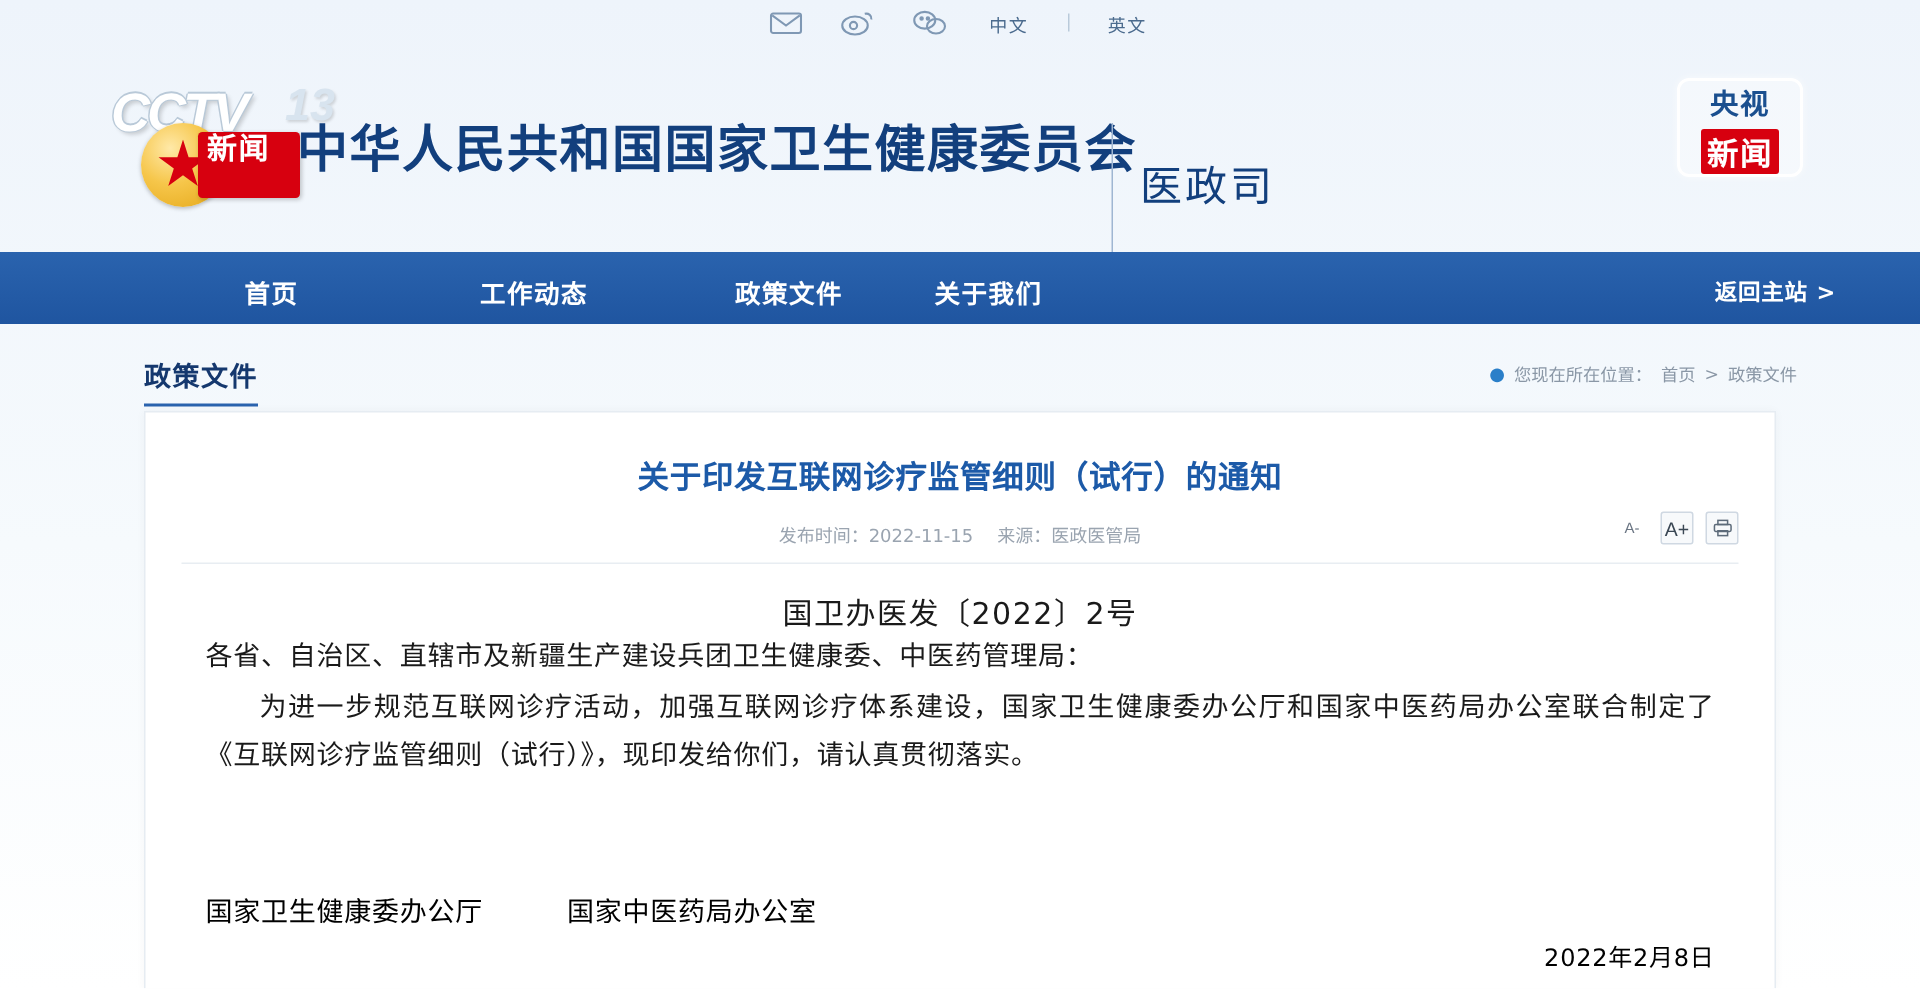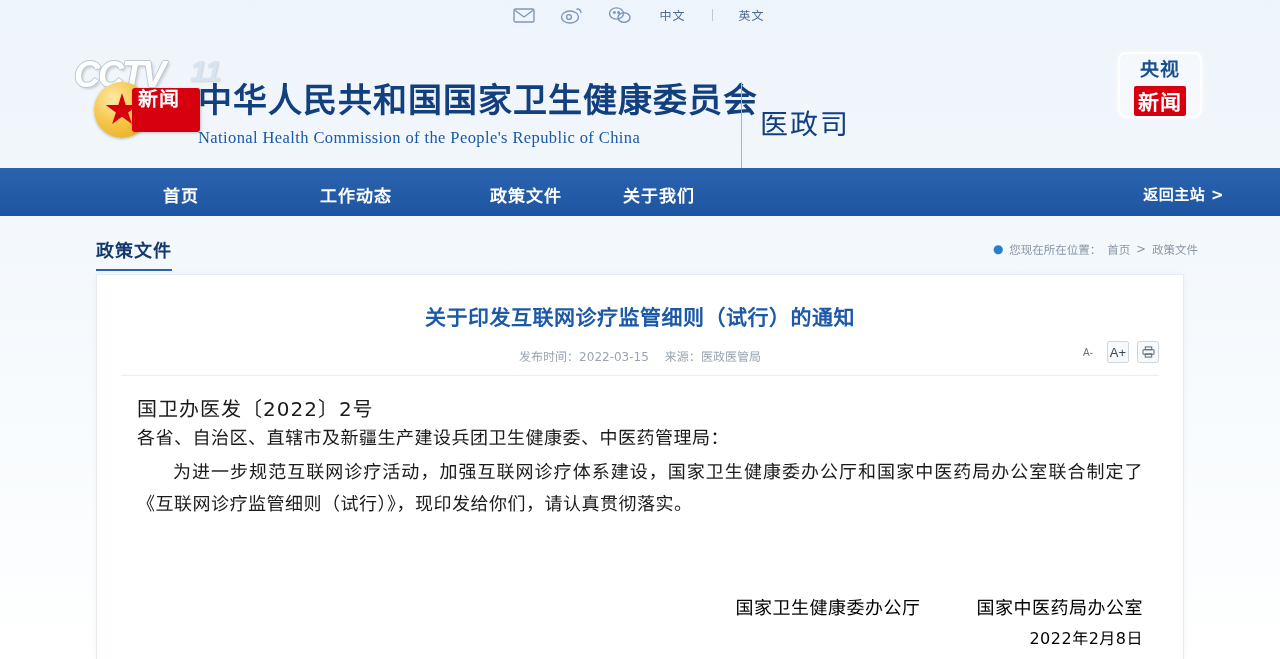--- a/index.html
+++ b/index.html
@@ -17,21 +17,20 @@
     overflow: hidden;
     background: linear-gradient(to bottom, #eef4fb 0%, #f6fafd 55%, #ffffff 100%);
   }
 
   
   .topbar {
     position: absolute; top: 0; left: 0; right: 0; height: 30px;
     display: flex; align-items: center; justify-content: center;
     gap: 22px;
     background: transparent;
-    font-family: Liberation Serif, serif;
   }
   .topbar .icon-btn {
     width: 26px; height: 22px;
     display: flex; align-items: center; justify-content: center;
     color: #7f98b4;
   }
   .topbar .icon-btn svg { display: block; }
   .topbar .lang {
     font-size: 12px; color: #4b6b8e; letter-spacing: 1px;
     padding: 0 4px;
@@ -224,35 +223,36 @@
     position: absolute; left: 24px; right: 24px; top: 100px;
     height: 1px; background: #e8edf2;
   }
 
   .doc-body {
     position: absolute; left: 40px; right: 40px; top: 112px;
     font-family: "DejaVu Sans", "Liberation Sans", sans-serif;
     color: #1a1a1a;
   }
   .doc-no {
+    text-align: center;
     font-size: 20px;
     letter-spacing: 1px;
     margin-top: 6px;
   }
   .para {
     font-size: 18px;
     line-height: 32px;
     text-align: justify;
     letter-spacing: 0.5px;
   }
   .para.indent { margin-top: 2px; text-indent: 2em; }
 
   .sign-row {
-    position: absolute; left: 40px; right: 40px; top: 318px;
-    display: flex; justify-content: flex-end; gap: 56px;
+    position: absolute; left: 40px; right: 58px; top: 318px;
+    display: flex; justify-content: flex-start; gap: 56px;
     font-size: 18px; letter-spacing: 0.5px;
     font-family: "DejaVu Sans", "Liberation Sans", sans-serif;
   }
   .sign-date {
     position: absolute; right: 40px; top: 350px;
     font-size: 16px; letter-spacing: 0.5px;
     font-family: "DejaVu Sans", "Liberation Sans", sans-serif;
   }
 </style>
 </head>
@@ -284,30 +284,29 @@
     </div>
     <div class="lang">中文</div>
     <div class="sep"></div>
     <div class="lang">英文</div>
   </div>
 
   <div class="header">
 
     <div class="cctv-logo">
       <div class="cctv-text">CCTV</div>
-      <div class="cctv-13">11</div>
+      <div class="cctv-13">13</div>
       <div class="emblem">
         <div class="inner"></div>
       </div>
       <div class="xinwen">新闻</div>
     </div>
 
     <div class="nhc">
       <div class="cn">中华人民共和国国家卫生健康委员会</div>
-      <div class="en">National Health Commission of the People's Republic of China</div>
     </div>
     <div class="nhc-divider"></div>
     <div class="nhc-dept">医政司</div>
 
     <div class="yangshi">
       <div class="l1">央视</div>
       <div class="l2">新闻</div>
     </div>
   </div>
 
@@ -326,21 +325,21 @@
     <a href="#">首页</a>
     <span>&gt;</span>
     <a href="#">政策文件</a>
   </div>
 
   <div class="card">
 
     <div class="doc-title">关于印发互联网诊疗监管细则（试行）的通知</div>
 
     <div class="doc-meta">
-      <span>发布时间：</span><span>2022-03-15</span><span class="gap"></span><span>来源：</span><span>医政医管局</span>
+      <span>发布时间：</span><span>2022-11-15</span><span class="gap"></span><span>来源：</span><span>医政医管局</span>
     </div>
 
     <div class="tool-row">
       <div class="tool-btn small">A-</div>
       <div class="tool-btn a-plus">A+</div>
       <div class="tool-btn">
         <svg width="13" height="12" viewBox="0 0 14 13" fill="none" stroke="#5d6b7a" stroke-width="1.1">
           <rect x="3.5" y="1" width="7" height="3"></rect>
           <rect x="1" y="4" width="12" height="5" rx="1"></rect>
           <rect x="3.5" y="8.5" width="7" height="3.5"></rect>

